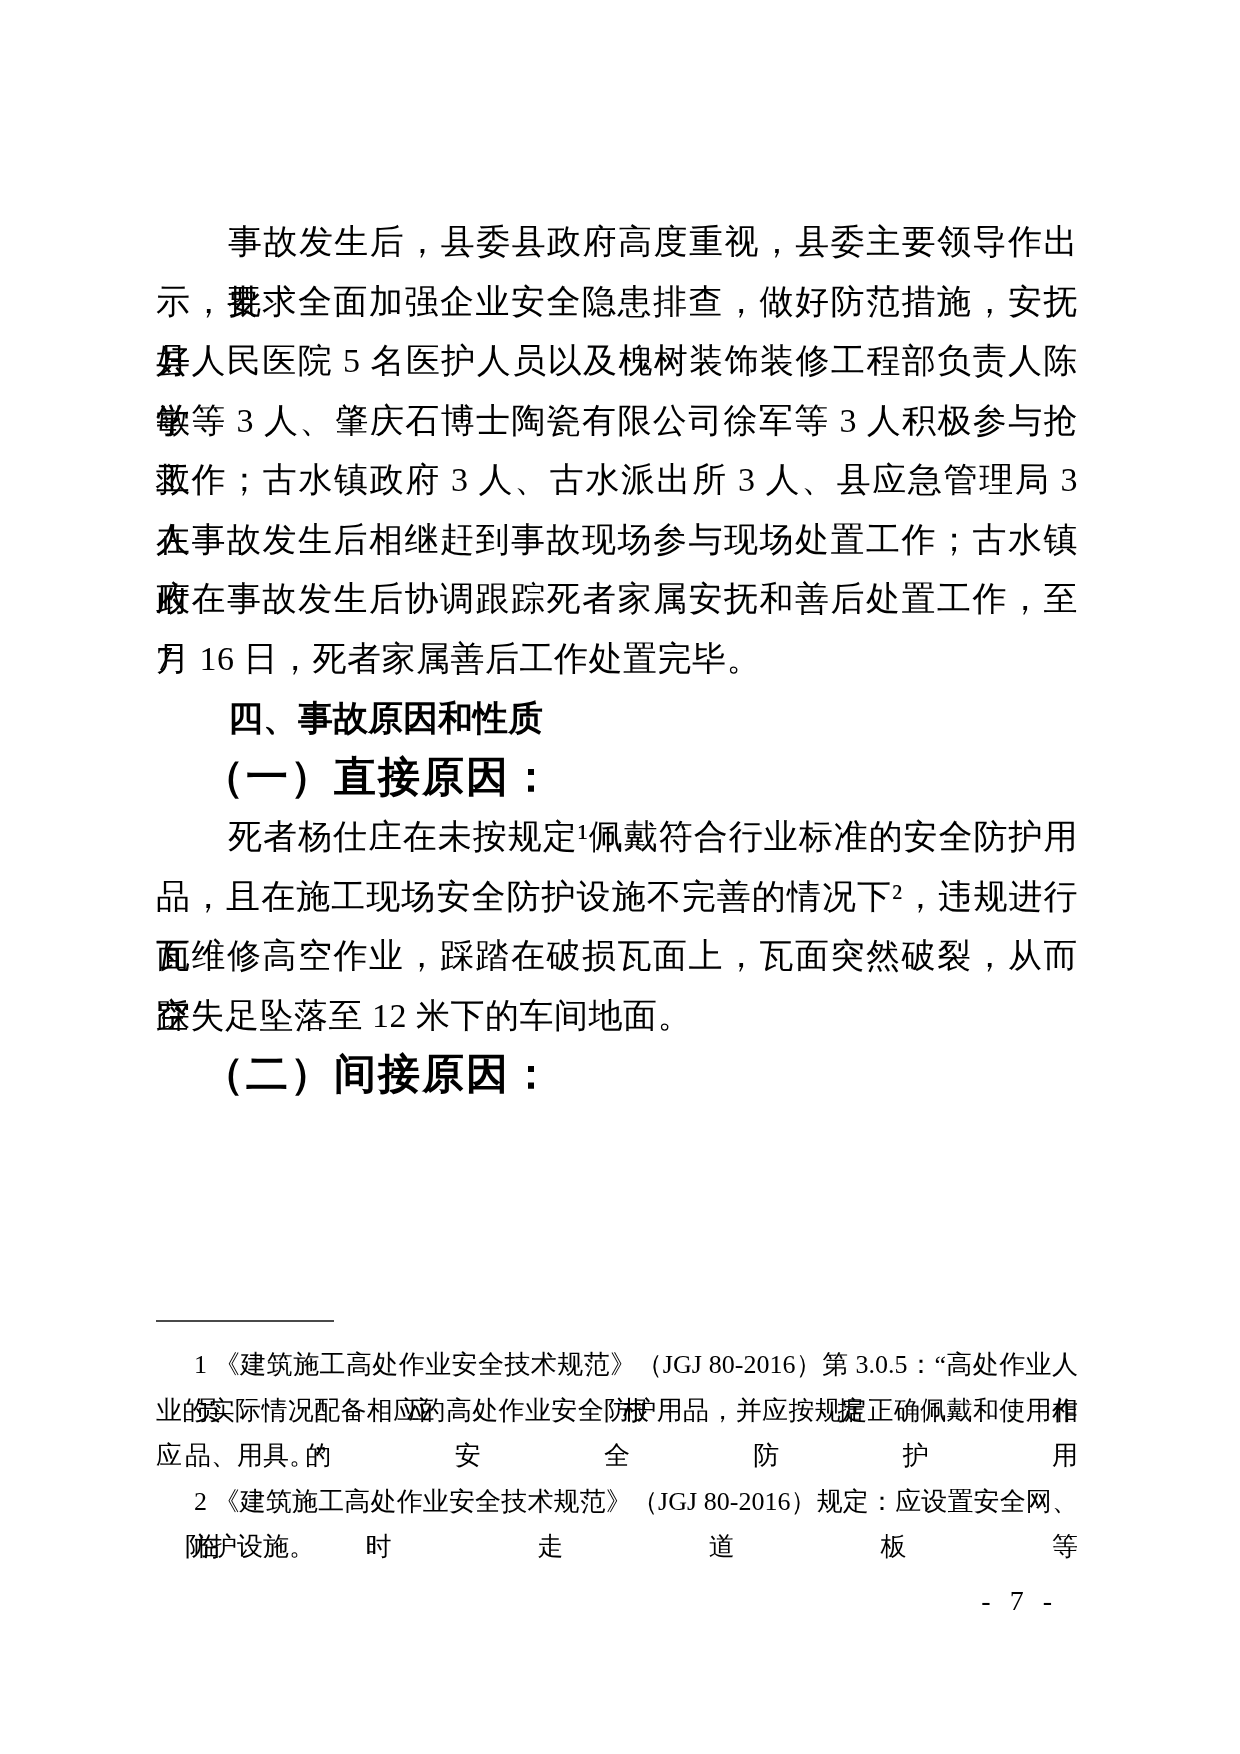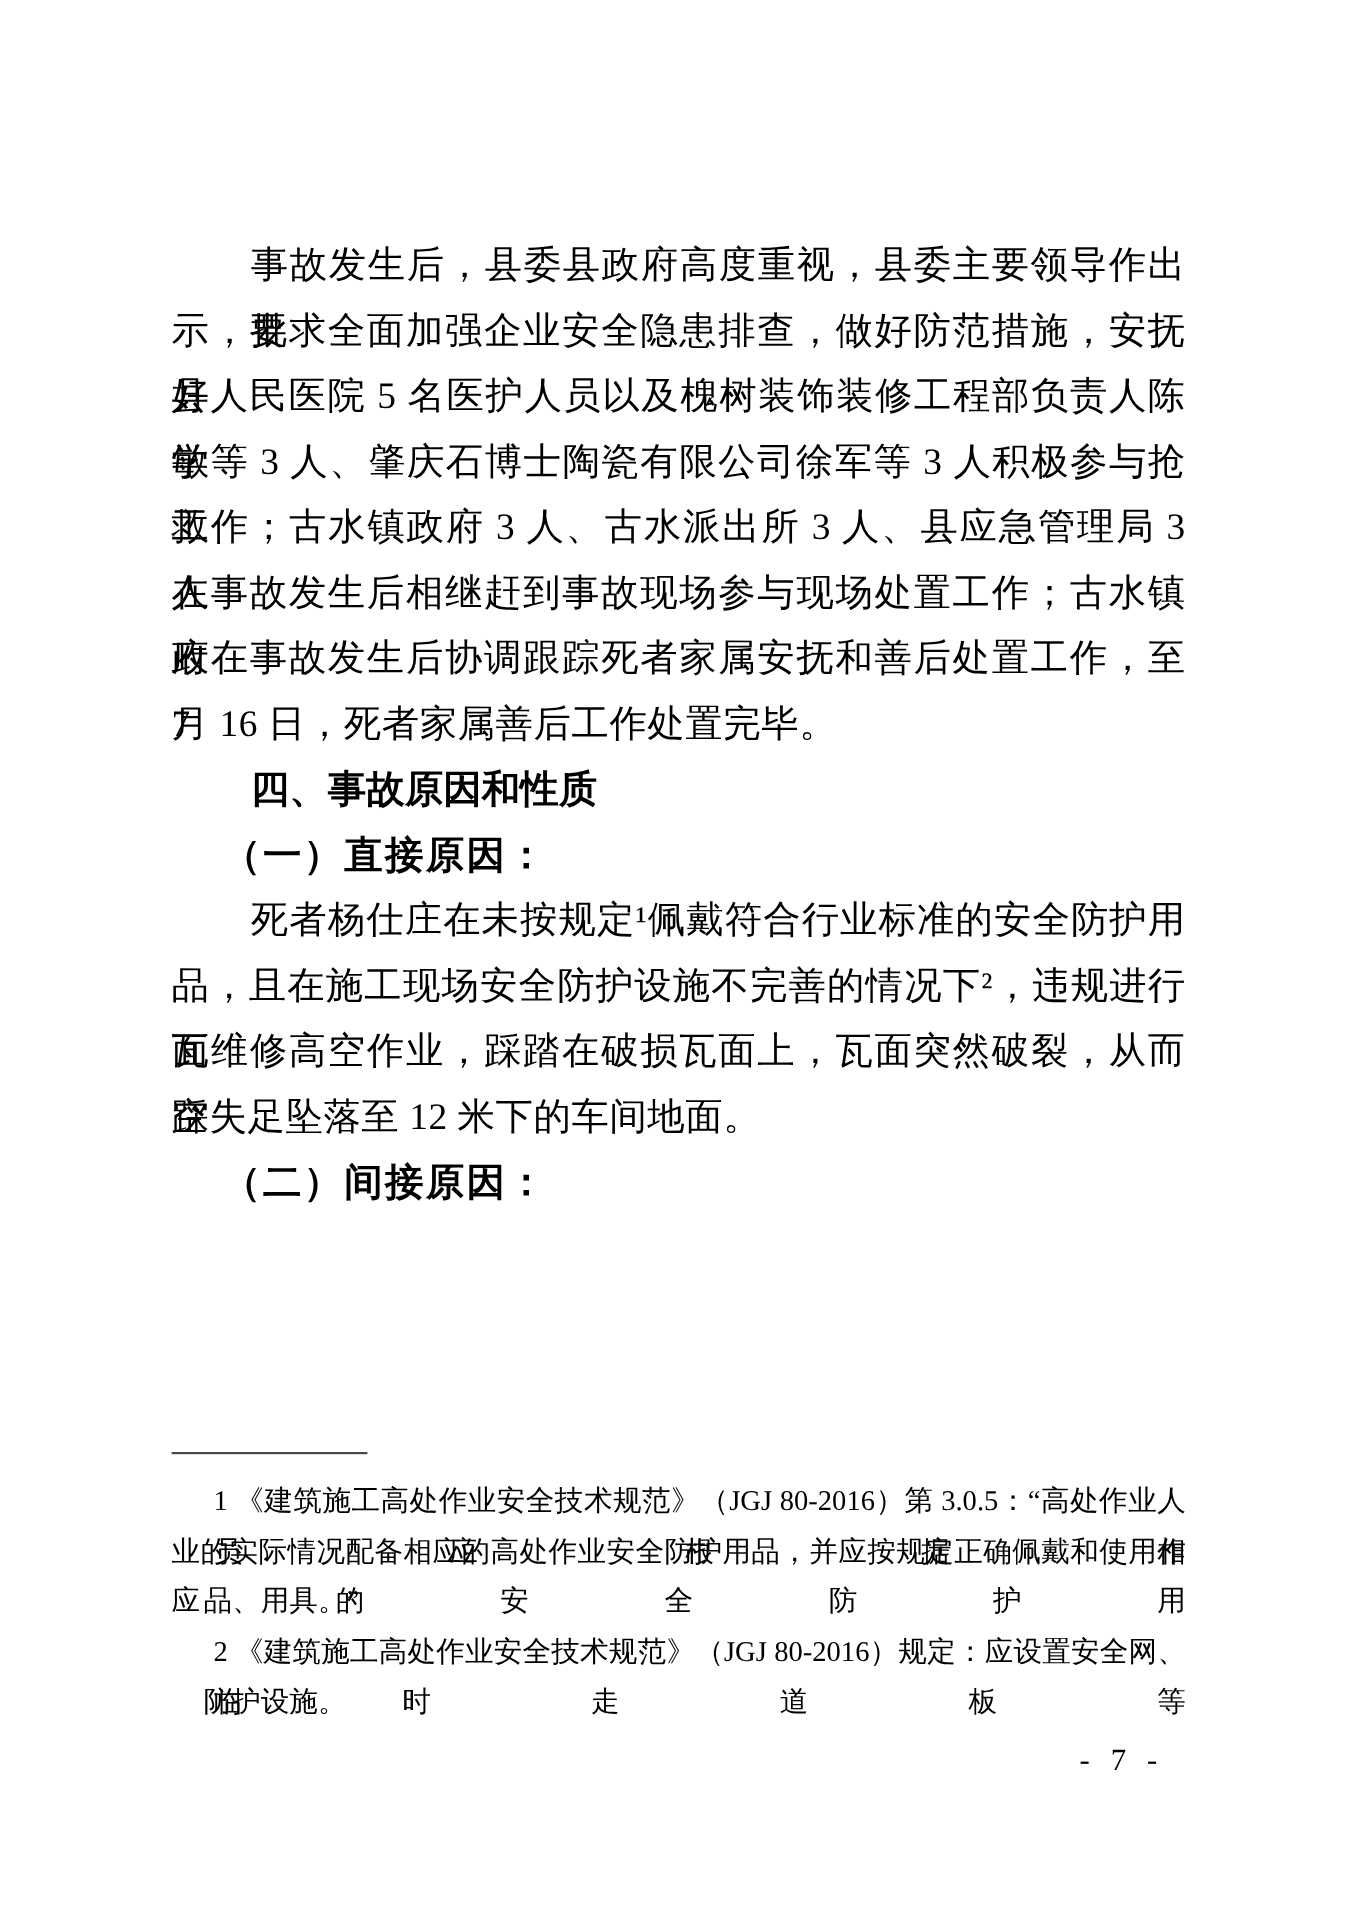--- a/index.html
+++ b/index.html
@@ -47,21 +47,21 @@
     font-weight: bold;
     font-size: 35px;
     line-height: 59.5px;
     height: 59.5px;
     padding-left: 72px;
     text-align: left;
     text-align-last: left;
   }
   .heading-kai {
     font-weight: bold;
-    font-size: 35px;
+    font-size: 42px;
     line-height: 59.5px;
     height: 59.5px;
     padding-left: 46px;
     letter-spacing: 2px;
     text-align: left;
     text-align-last: left;
   }
   .footnote-area {
     position: absolute;
     left: 156px;

